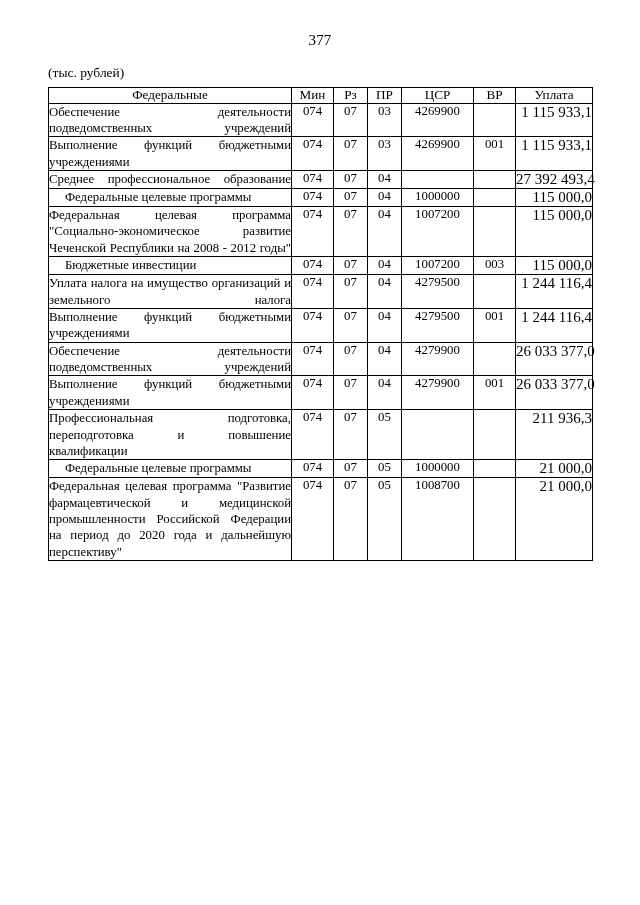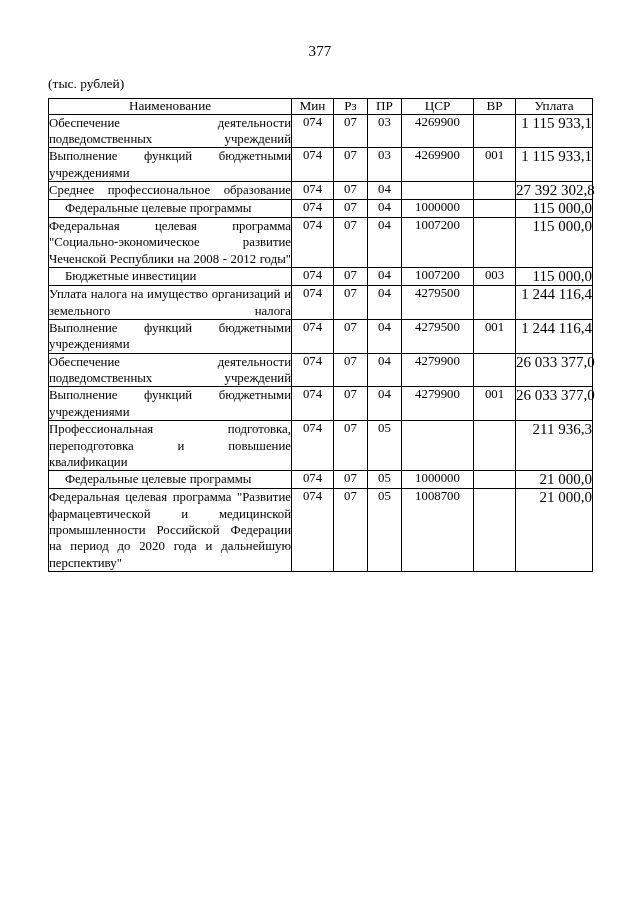--- a/index.html
+++ b/index.html
@@ -17,21 +17,21 @@
   .page {
     width: 640px;
     height: 905px;
     box-sizing: border-box;
     padding: 28px 48px 0 48px;
     position: relative;
   }
   .page-number {
     text-align: center;
     font-size: 15px;
-    margin: 15px 0 16px 0;
+    margin: 4px 0 16px 0;
     letter-spacing: 0.2px;
   }
   .units {
     font-size: 13.5px;
     margin: 0 6px 6px 0;
   }
   table.budget {
     border-collapse: collapse;
     width: 100%;
     table-layout: fixed;
@@ -98,21 +98,21 @@
       <col class="c-name">
       <col class="c-min">
       <col class="c-rz">
       <col class="c-pr">
       <col class="c-csr">
       <col class="c-vr">
       <col class="c-sum">
     </colgroup>
     <thead>
       <tr>
-        <th>Наименование</th>
+        <th>Федеральные</th>
         <th>Мин</th>
         <th>Рз</th>
         <th>ПР</th>
         <th>ЦСР</th>
         <th>ВР</th>
         <th>Уплата</th>
       </tr>
     </thead>
     <tbody id="table-body">
         <tr>
@@ -133,21 +133,21 @@
           <td class="code">001</td>
           <td class="sum">1 115 933,1</td>
         </tr>
         <tr>
           <td class="name">Среднее профессиональное образование</td>
           <td class="code">074</td>
           <td class="code">07</td>
           <td class="code">04</td>
           <td class="code"></td>
           <td class="code"></td>
-          <td class="sum">27 392 302,8</td>
+          <td class="sum">27 392 493,4</td>
         </tr>
         <tr>
           <td class="name last-left">Федеральные целевые программы</td>
           <td class="code">074</td>
           <td class="code">07</td>
           <td class="code">04</td>
           <td class="code">1000000</td>
           <td class="code"></td>
           <td class="sum">115 000,0</td>
         </tr>

